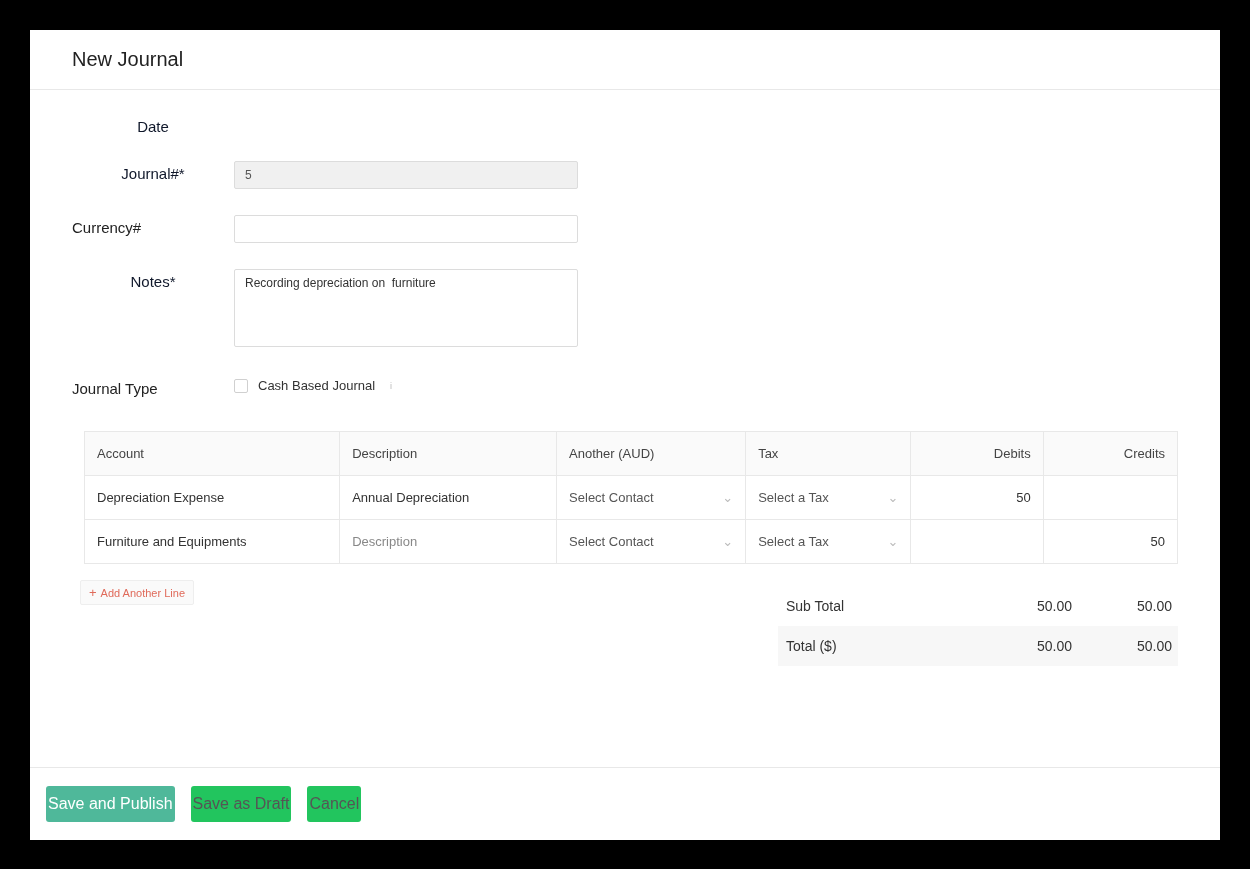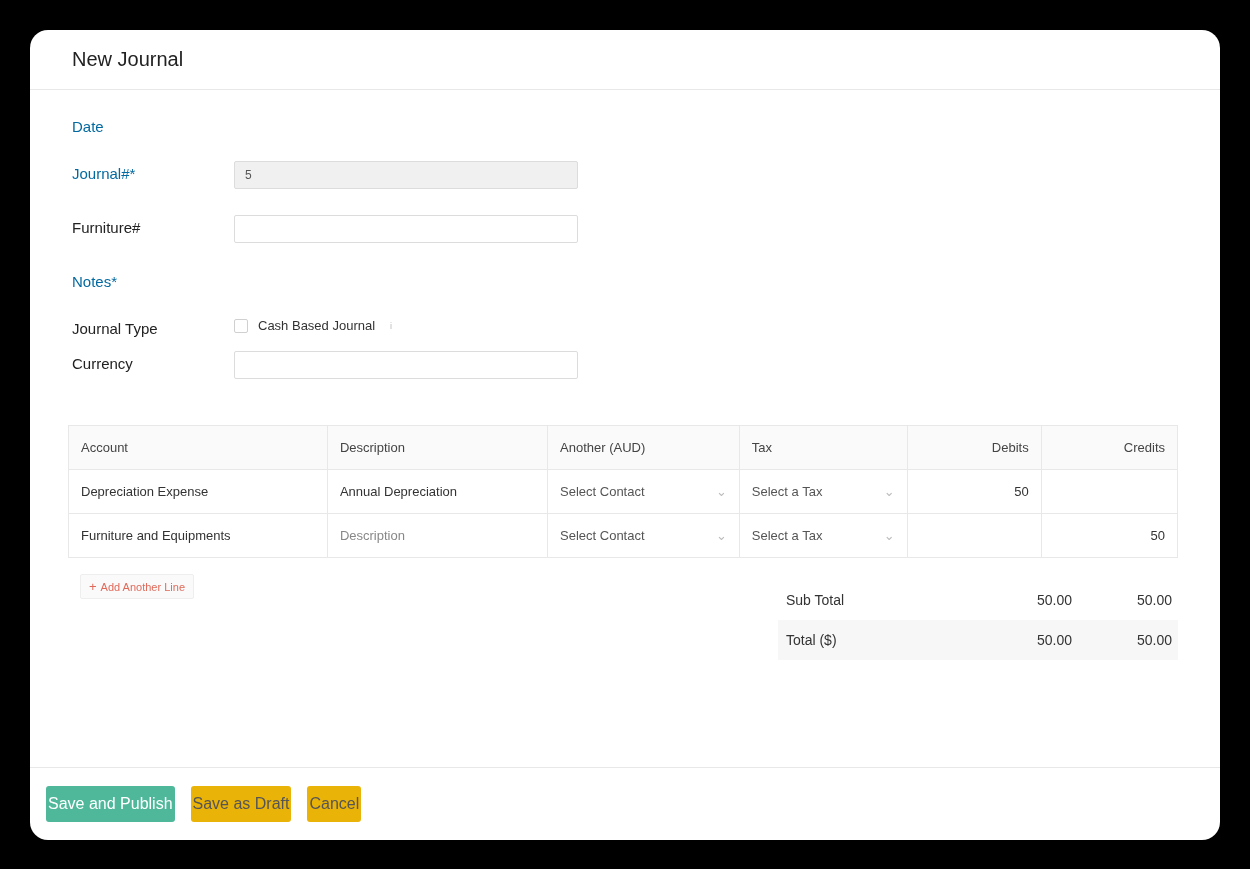--- a/index.html
+++ b/index.html
@@ -10,21 +10,20 @@
     font-size: 13px;
     color: #333;
   }
   .frame {
     position: absolute;
     left: 30px;
     top: 30px;
     width: 1190px;
     height: 810px;
     background: #fff;
-    border-radius: 18px;
   }
   .header {
     padding: 18px 42px 18px 42px;
     border-bottom: 1px solid #e8e8e8;
   }
   .header h1 {
     font-size: 20px;
     font-weight: 500;
     color: #222;
   }
@@ -37,21 +36,21 @@
     margin-bottom: 26px;
   }
   .row.tight { margin-bottom: 14px; }
   .label {
     width: 162px;
     font-size: 15px;
     font-weight: 500;
     color: #222;
     padding-top: 4px;
   }
-  .label.req { color: #0369a1; }
+  .label.req { color: #0f172a; text-align: center; }
   .control { width: 344px; }
   input[type="text"], textarea, .select-box, .ro-input {
     width: 100%;
     border: 1px solid #dcdcdc;
     border-radius: 2px;
     padding: 6px 10px;
     font-size: 12px;
     font-family: inherit;
     color: #333;
     background: #fff;
@@ -82,21 +81,21 @@
     height: 12px;
     border-radius: 50%;
     font-size: 9px;
     text-align: center;
     line-height: 12px;
     color: #bbb;
     display: inline-block;
   }
 
   .table-wrap {
-    margin: 10px 42px 0 38px;
+    margin: 10px 42px 0 54px;
   }
   table {
     width: 100%;
     border-collapse: collapse;
     border: 1px solid #e8e8e8;
   }
   th, td {
     border: 1px solid #e8e8e8;
     padding: 14px 12px;
     font-size: 13px;
@@ -173,21 +172,21 @@
     padding: 9px 2px;
     font-size: 16px;
     cursor: pointer;
     font-family: inherit;
   }
   .btn-primary {
     background: #4fb89a;
     color: #fff;
   }
   .btn-secondary {
-    background: #eab308;
+    background: #22c55e;
     color: #555;
   }
 </style>
 </head>
 <body>
 
 <div class="frame">
 
   <div class="header">
     <h1>New Journal</h1>
@@ -200,47 +199,44 @@
     </div>
 
     <div class="row">
       <div class="label req">Journal#*</div>
       <div class="control">
         <div class="ro-input">5</div>
       </div>
     </div>
 
     <div class="row">
-      <div class="label">Furniture#</div>
+      <div class="label">Currency#</div>
       <div class="control">
         <input type="text" value="" style="">
       </div>
     </div>
 
     <div class="row">
       <div class="label req">Notes*</div>
+      <div class="control">
+        <textarea style="">Recording depreciation on  furniture</textarea>
+      </div>
     </div>
 
     <div class="row tight">
       <div class="label">Journal Type</div>
       <div class="control">
         <div class="checkbox-wrap">
           <span class="checkbox"></span>
           <span>Cash Based Journal</span>
           <span class="info-icon">i</span>
         </div>
       </div>
     </div>
 
-    <div class="row">
-      <div class="label">Currency</div>
-      <div class="control">
-        <input type="text" value="" style="">
-      </div>
-    </div>
 
   </div>
 
   <div class="table-wrap">
     <table>
       <colgroup>
         <col style="width:247px">
         <col style="width:210px">
         <col style="width:183px">
         <col style="width:160px">

